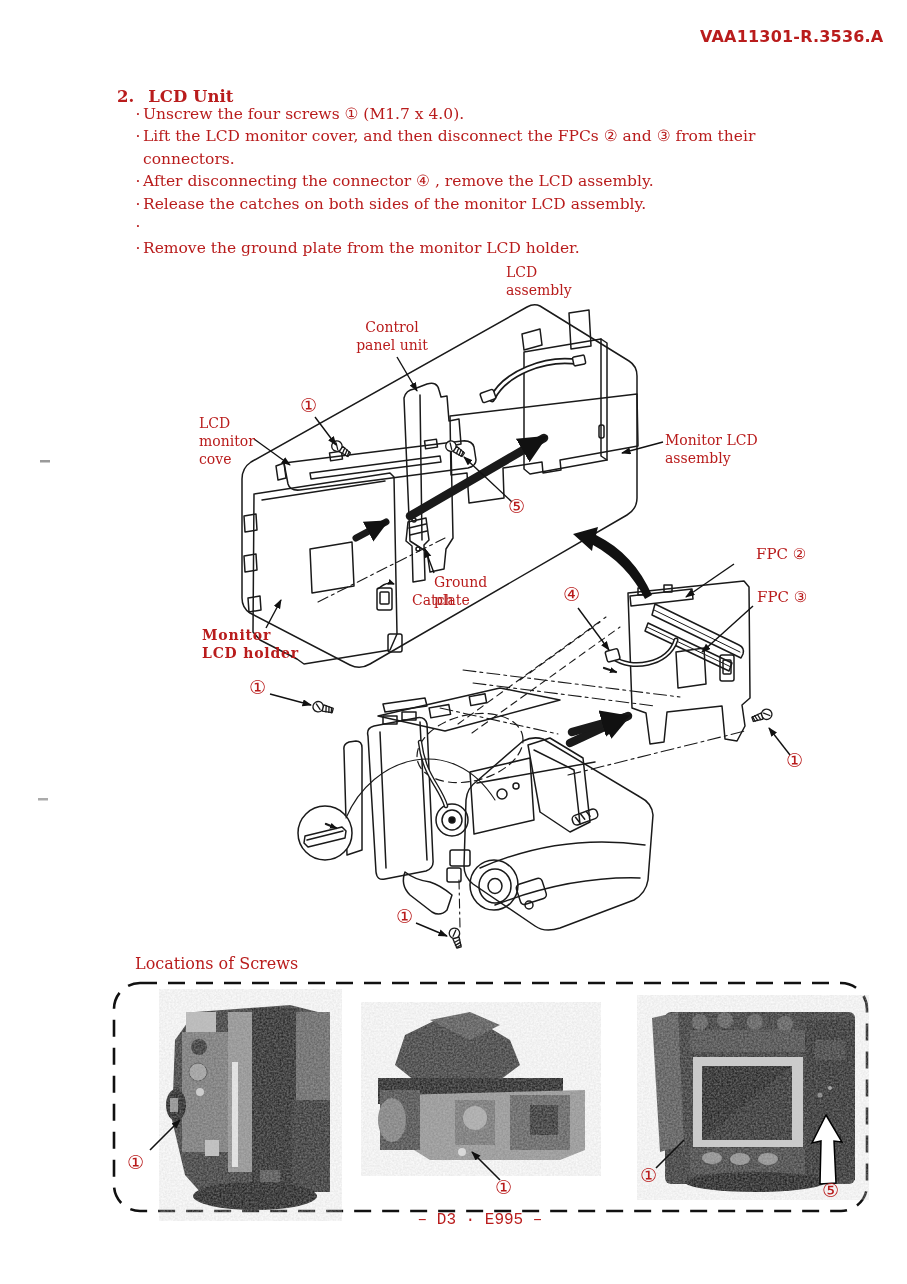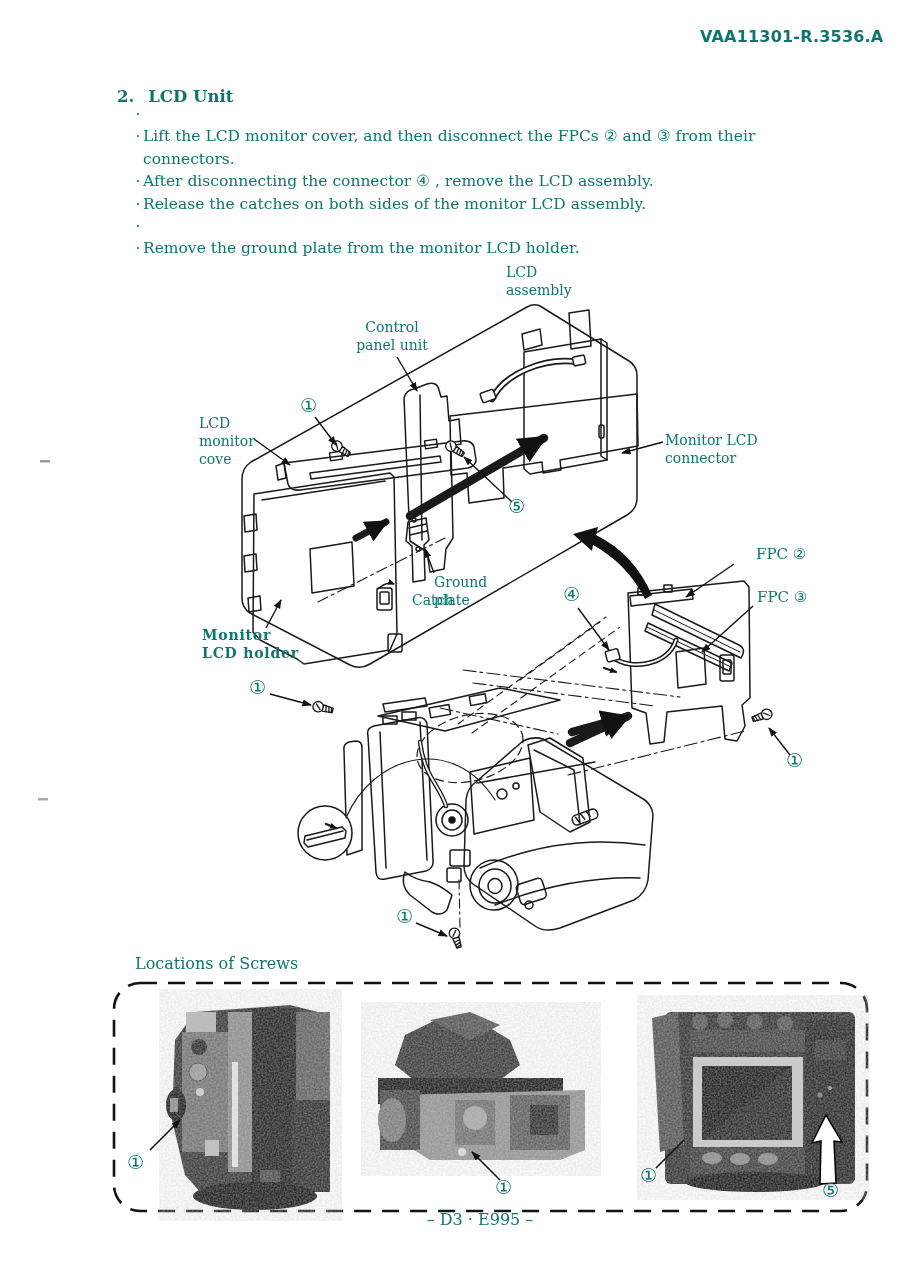--- a/index.html
+++ b/index.html
@@ -1,17 +1,17 @@
 <!DOCTYPE html>
 <html><head>
 <meta charset="utf-8">
 <style>
   html,body{margin:0;padding:0;background:#e8e8e8;}
   #page{position:relative;width:907px;height:1284px;background:#ffffff;overflow:hidden;
-        font-family:"DejaVu Serif","Liberation Serif",serif;color:#0f766e;}
+        font-family:"DejaVu Serif","Liberation Serif",serif;color:#b91c1c;}
   #art{position:absolute;left:0;top:0;z-index:1;}
   .txt{position:absolute;z-index:2;line-height:1.28;}
   #doc-code{left:700px;top:27px;width:190px;font-family:"DejaVu Sans","Liberation Sans",sans-serif;
             font-weight:bold;font-size:16px;letter-spacing:.2px;}
   #sec-title{left:117px;top:86px;font-size:16.5px;font-weight:bold;}
   #sec-title .num{margin-right:14px;}
   #steps{left:133px;top:103px;width:700px;font-size:15.5px;}
   .step{display:flex;line-height:22.4px;}
   .step .b{width:10px;flex:0 0 10px;text-align:center;}
   .dlabel{font-size:14px;}
@@ -29,21 +29,21 @@
   #co-1-left{left:249px;top:678px;}
   #co-1-right{left:786px;top:751px;}
   #co-1-bottom{left:396px;top:907px;}
   #co-4{left:563px;top:585px;}
   #co-5{left:508px;top:497px;}
   #loc-heading{left:135px;top:954px;font-size:16px;text-underline-offset:3px;text-align:right;}
   #ph-co-1{left:127px;top:1153px;}
   #ph-co-2{left:495px;top:1178px;}
   #ph-co-3{left:640px;top:1166px;}
   #ph-co-5{left:822px;top:1181px;}
-  #footer{left:400px;top:1210px;width:160px;text-align:center;font-size:16px;}
+  #footer{left:400px;top:1210px;width:160px;text-align:center;font-size:16px;font-family:Liberation Mono, monospace;}
 </style>
 </head>
 <body>
 
 <div id="page">
 
   <svg id="art" width="907" height="1284" viewBox="0 0 907 1284">
     <defs>
       <marker id="mA" markerUnits="userSpaceOnUse" markerWidth="10" markerHeight="8" refX="8.5" refY="3.5" orient="auto">
         <path d="M0,0 L9.5,3.5 L0,7 Z" fill="#111"></path>
@@ -332,20 +332,21 @@
 
   <div class="txt" id="doc-code">VAA11301-R.3536.A</div>
 
   <div class="txt" id="sec-title">
     <span class="num">2.</span><span>LCD Unit</span>
   </div>
 
   <div class="txt" id="steps">
     <div class="step">
         <span class="b">·</span>
+        <span>Unscrew the four screws ① (M1.7 x 4.0).</span>
       </div>
     <div class="step">
         <span class="b">·</span>
         <span>Lift the LCD monitor cover, and then disconnect the FPCs ② and ③ from their connectors.</span>
       </div>
     <div class="step">
         <span class="b">·</span>
         <span>After disconnecting the connector ④ , remove the LCD assembly.</span>
       </div>
     <div class="step">
@@ -357,21 +358,21 @@
       </div>
     <div class="step">
         <span class="b">·</span>
         <span>Remove the ground plate from the monitor LCD holder.</span>
       </div>
   </div>
 
   <div class="txt dlabel" id="lbl-lcd-assembly">LCD assembly</div>
   <div class="txt dlabel" id="lbl-control-panel">Control panel unit</div>
   <div class="txt dlabel" id="lbl-monitor-cover">LCD monitor cove</div>
-  <div class="txt dlabel" id="lbl-monitor-assembly">Monitor LCD connector</div>
+  <div class="txt dlabel" id="lbl-monitor-assembly">Monitor LCD assembly</div>
   <div class="txt dlabel" id="lbl-ground-plate">Ground plate</div>
   <div class="txt dlabel" id="lbl-catch">Catch</div>
   <div class="txt dlabel" id="lbl-holder">Monitor LCD holder</div>
   <div class="txt dlabel" id="lbl-fpc2">FPC ②</div>
   <div class="txt dlabel" id="lbl-fpc3">FPC ③</div>
 
   <div class="txt c-num" id="co-1-top">①</div>
   <div class="txt c-num" id="co-1-left">①</div>
   <div class="txt c-num" id="co-1-right">①</div>
   <div class="txt c-num" id="co-1-bottom">①</div>

